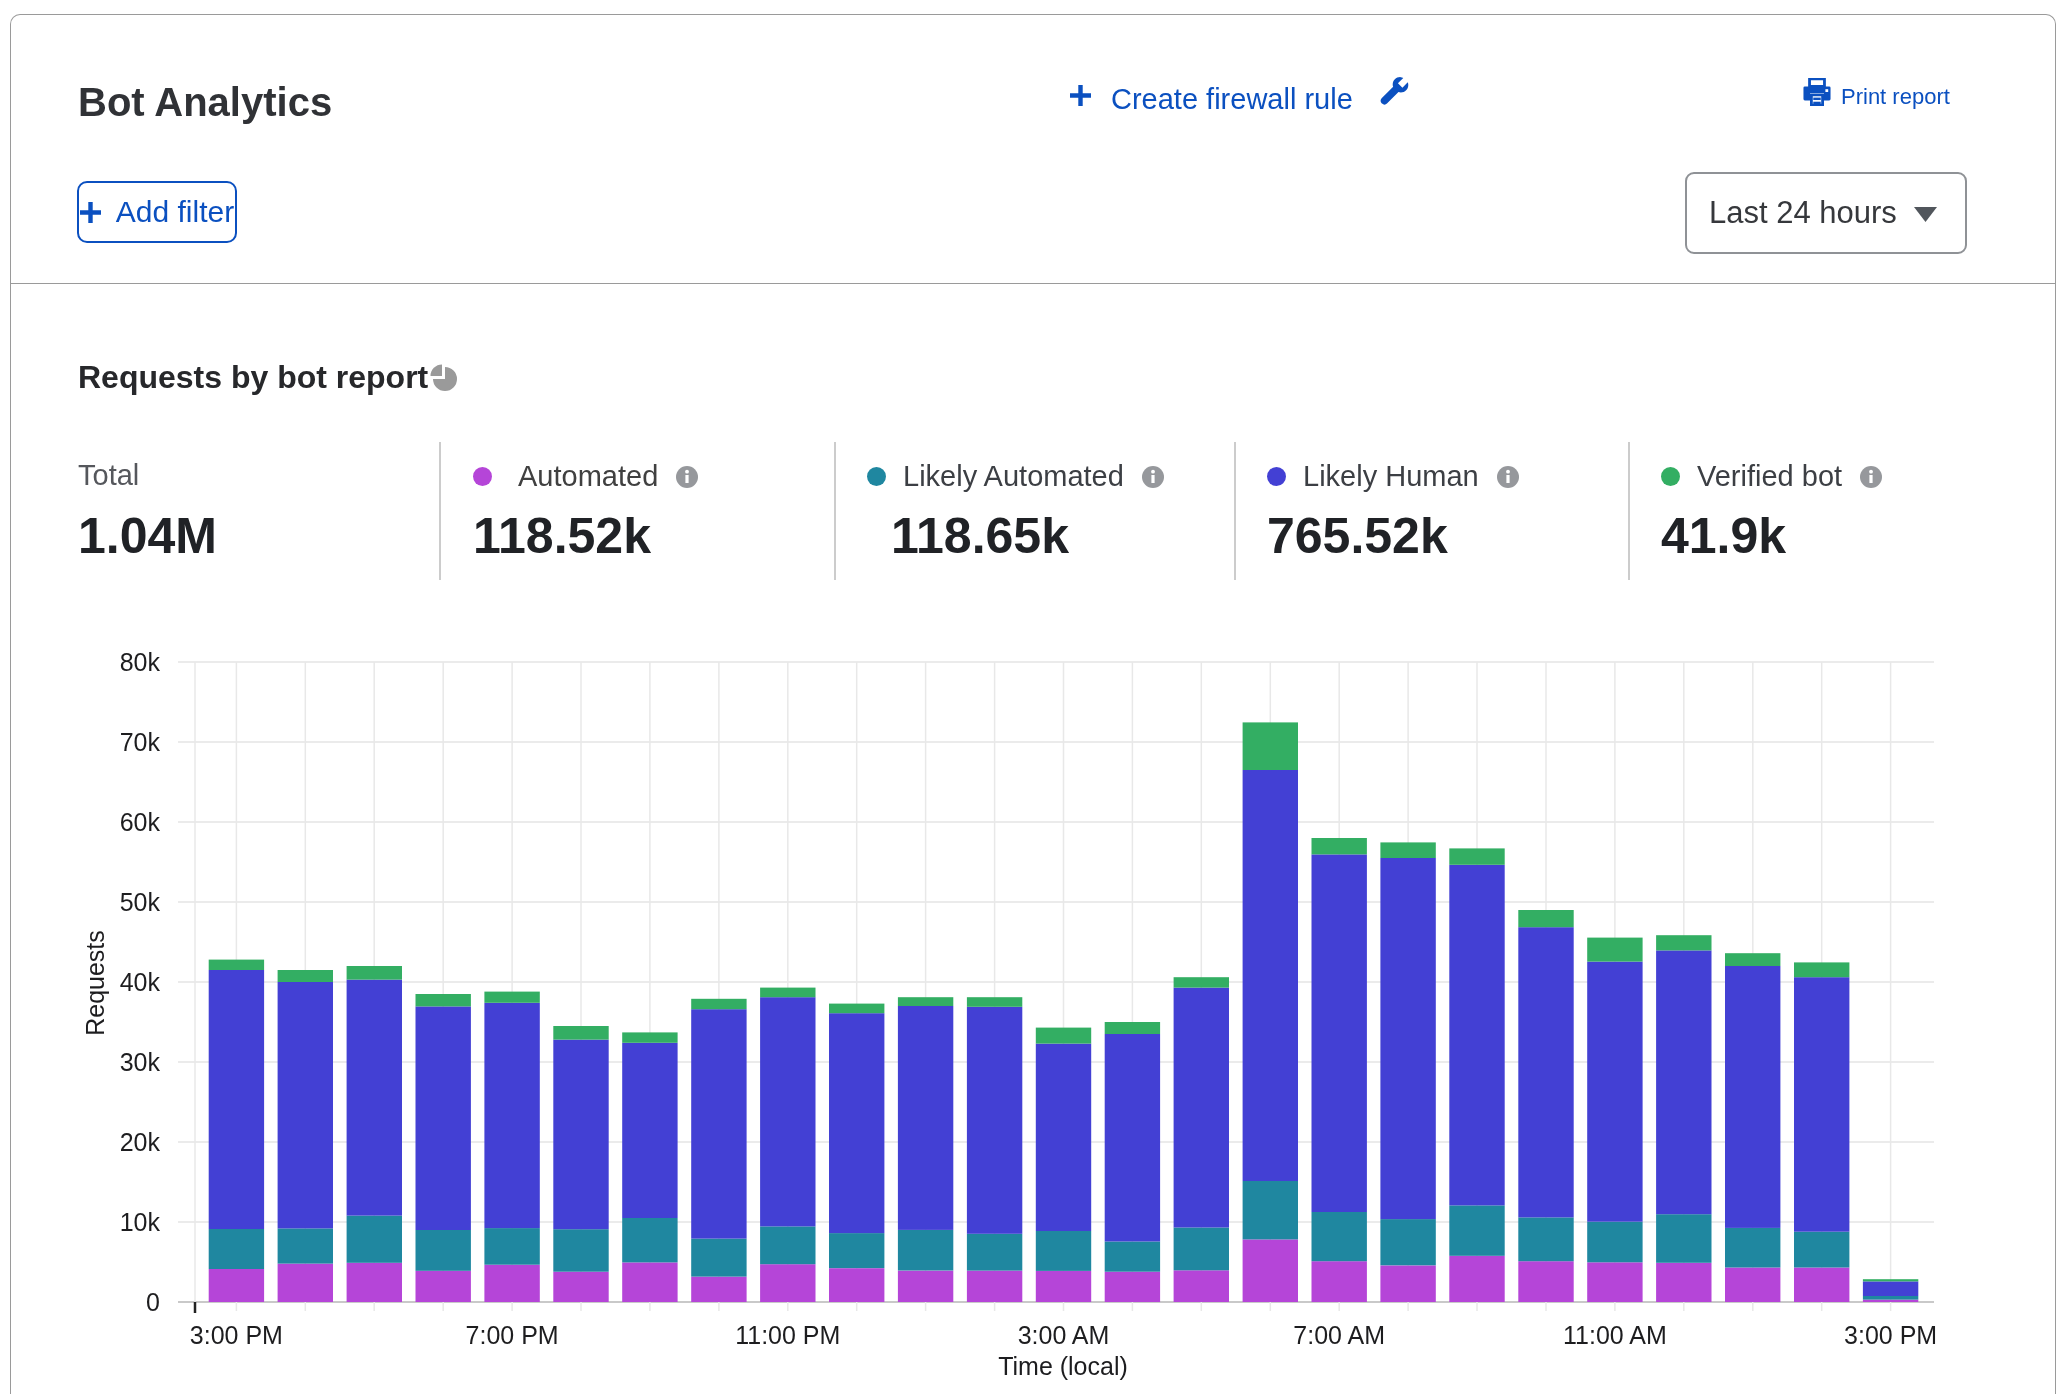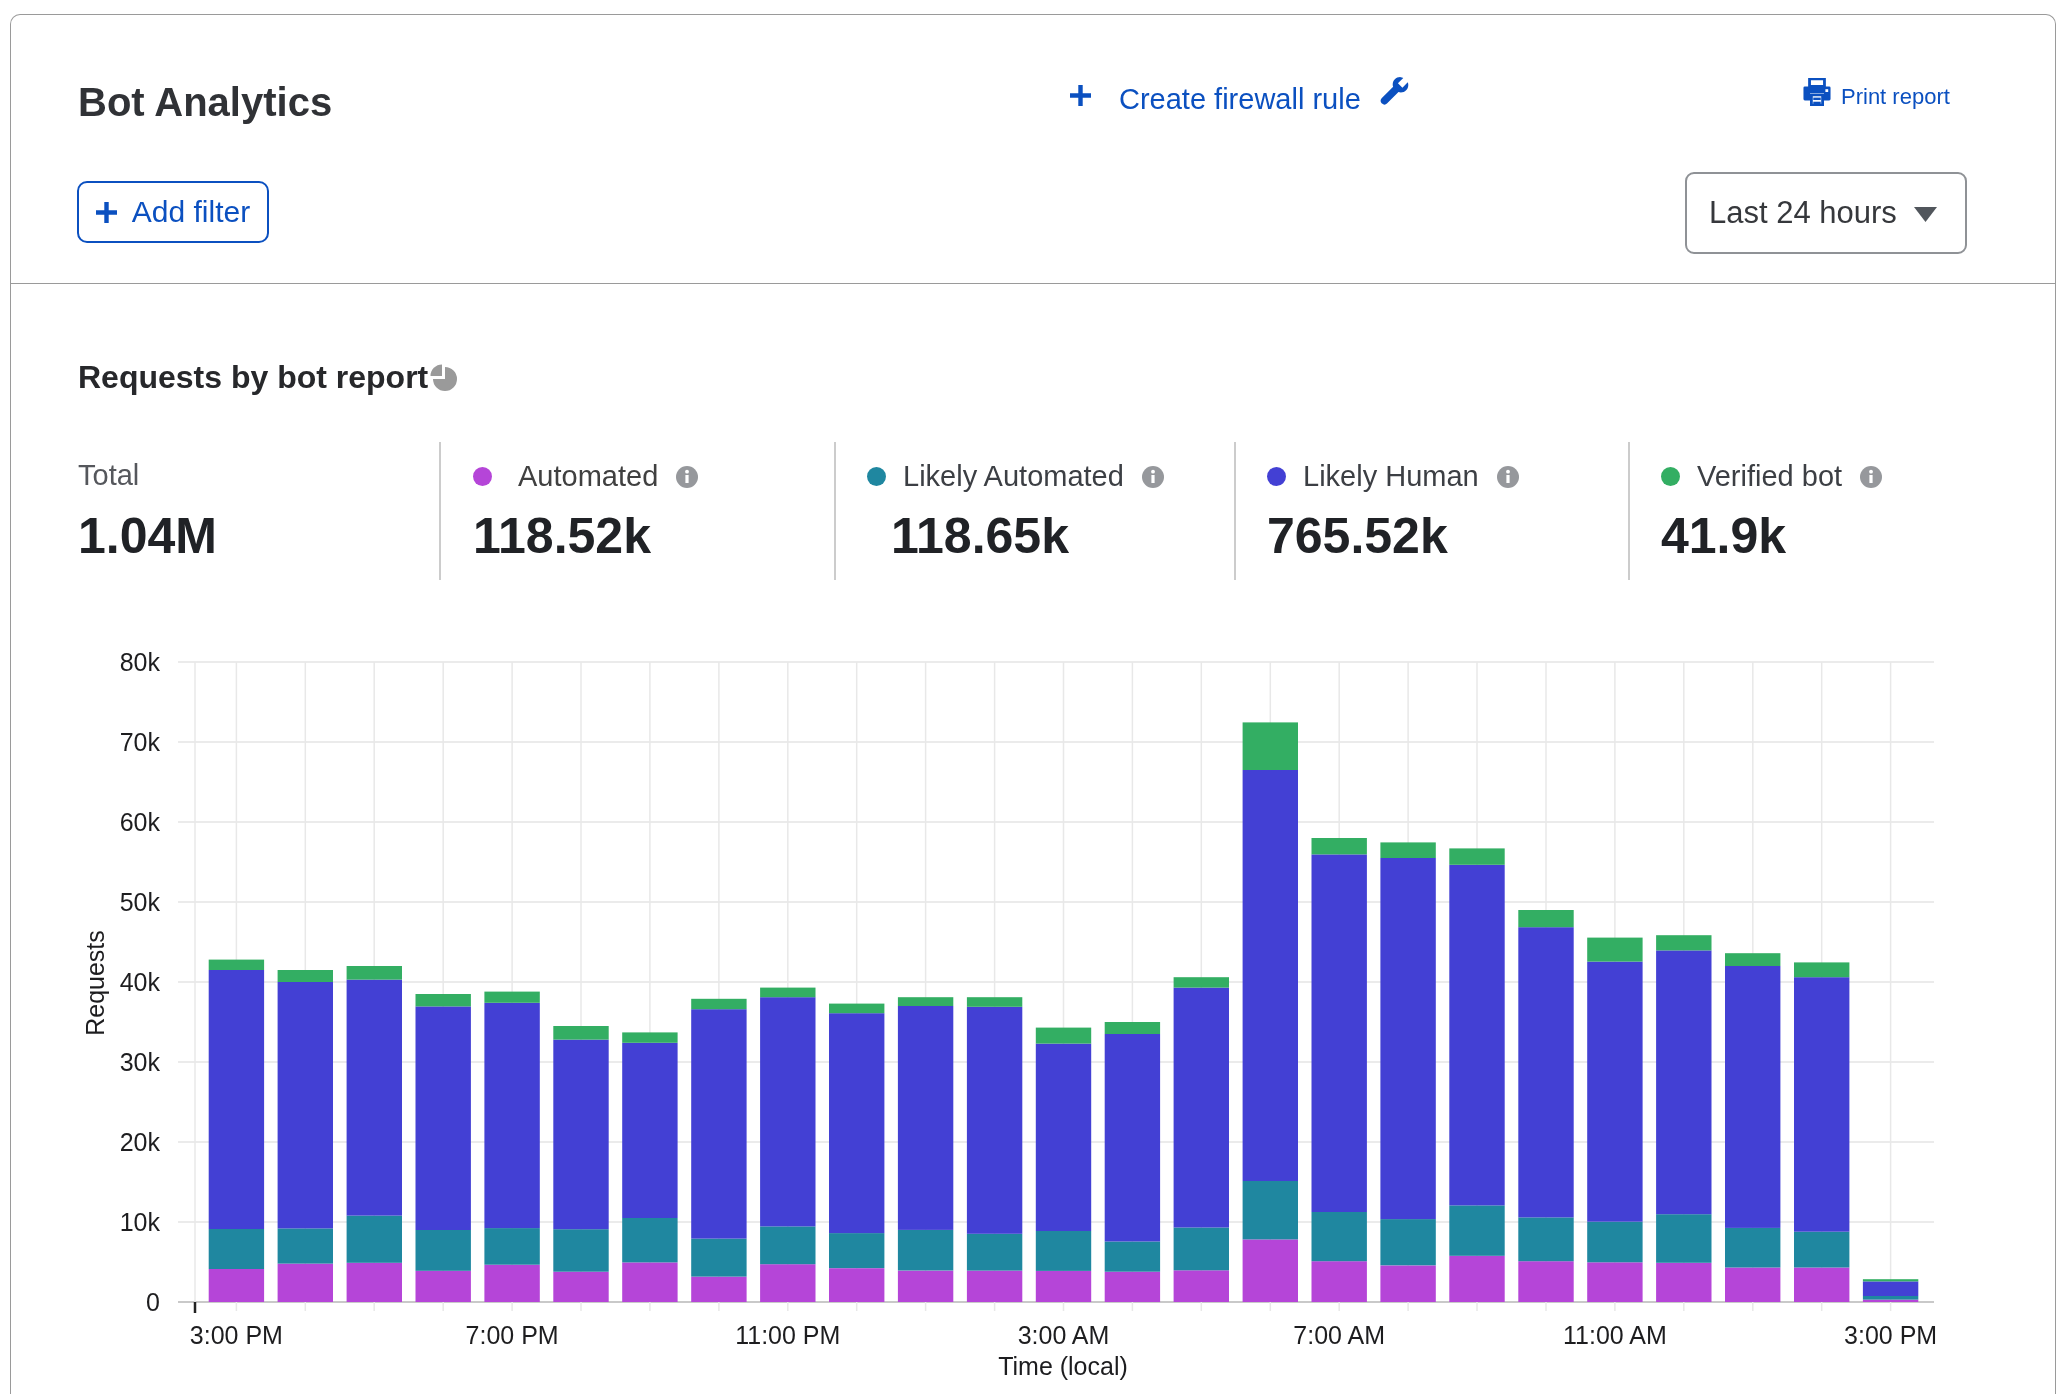--- a/index.html
+++ b/index.html
@@ -3,21 +3,21 @@
 * {margin:0;padding:0;box-sizing:border-box;}
 html,body {width:2070px;height:1394px;background:#fff;font-family:"Liberation Sans",sans-serif;overflow:hidden;}
 .abs {position:absolute;}
 </style></head>
 <body>
 <div class="abs" style="left:10px;top:14px;width:2046px;height:1600px;border:1.5px solid #9a9a9a;border-bottom:none;border-radius:10px 10px 0 0;"></div>
 <div class="abs" style="left:11px;top:283px;width:2044px;border-top:1.5px solid #9a9a9a;"></div>
 
 <div class="abs" style="left:78px;top:80px;font-size:40px;font-weight:bold;color:#303236;">Bot Analytics</div>
 
-<div class="abs" style="left:1070px;top:83px;display:flex;align-items:center;gap:28px;color:#0b50c0;font-size:29px;white-space:nowrap;">
+<div class="abs" style="left:1070px;top:83px;display:flex;align-items:center;gap:20px;color:#0b50c0;font-size:29px;white-space:nowrap;">
     <svg width="21" height="21" viewBox="0 0 21 21" style="position:relative;top:-4px;">
       <path d="M8.3 0h4.4v8.3H21v4.4h-8.3V21H8.3v-8.3H0V8.3h8.3z" fill="#0b50c0"></path>
     </svg>
     <span>Create firewall rule</span>
   </div>
 <div class="abs" style="left:1378px;top:83px;display:flex;align-items:center;gap:10px;color:#0b50c0;font-size:29px;white-space:nowrap;">
     <svg width="32" height="32" viewBox="0 0 30 30" style="position:relative;top:-8px;">
       <path d="M20.8 1.8c-3.9 0-7 3.1-7 7 0 .8.1 1.5.4 2.2L3.4 21.8c-1.3 1.3-1.3 3.3 0 4.6l.4.4c1.3 1.3 3.3 1.3 4.6 0L19.2 16c.7.2 1.4.4 2.2.4 3.9 0 7-3.1 7-7 0-.9-.2-1.7-.5-2.5l-5 5-4.2-4.2 5-5c-.8-.3-1.6-.5-2.4-.5z" fill="#0b50c0"></path>
     </svg>
   </div>
@@ -26,21 +26,21 @@
       <path d="M7 1h16v8H7z" fill="none" stroke="#0b50c0" stroke-width="3"></path>
       <path d="M2 9h26a1.5 1.5 0 0 1 1.5 1.5v12a1.5 1.5 0 0 1-1.5 1.5h-5.5v-8h-15v8H2A1.5 1.5 0 0 1 .5 22.5v-12A1.5 1.5 0 0 1 2 9z" fill="#0b50c0"></path>
       <rect x="24" y="12" width="3" height="3" fill="#fff"></rect>
       <path d="M9 18h12v11H9z" fill="none" stroke="#0b50c0" stroke-width="3"></path>
       <rect x="11" y="21" width="8" height="2.6" fill="#0b50c0"></rect>
       <rect x="11" y="25.4" width="8" height="2.6" fill="#0b50c0"></rect>
     </svg>
     <span>Print report</span>
   </div>
 
-<div class="abs" style="left:77px;top:181px;width:192px;height:62px;border:2.5px solid #0b50c0;border-radius:10px;display:flex;align-items:center;justify-content:center;gap:15px;color:#0b50c0;font-size:30px;">
+<div class="abs" style="left:77px;top:181px;width:160px;height:62px;border:2.5px solid #0b50c0;border-radius:10px;display:flex;align-items:center;justify-content:center;gap:15px;color:#0b50c0;font-size:30px;">
     <svg width="21" height="21" viewBox="0 0 21 21">
       <path d="M8.3 0h4.4v8.3H21v4.4h-8.3V21H8.3v-8.3H0V8.3h8.3z" fill="#0b50c0"></path>
     </svg>
     <span>Add filter</span>
   </div>
 
 <div class="abs" style="left:1685px;top:172px;width:282px;height:82px;border:2px solid #8f9296;border-radius:9px;display:flex;align-items:center;color:#36383c;font-size:31px;">
 <span style="margin-left:22px;">Last 24 hours</span>
 <svg class="abs" style="right:28px;top:33px;" width="23" height="15" viewBox="0 0 23 15">
       <path d="M0 0h23L11.5 15Z" fill="#51565c"></path>

